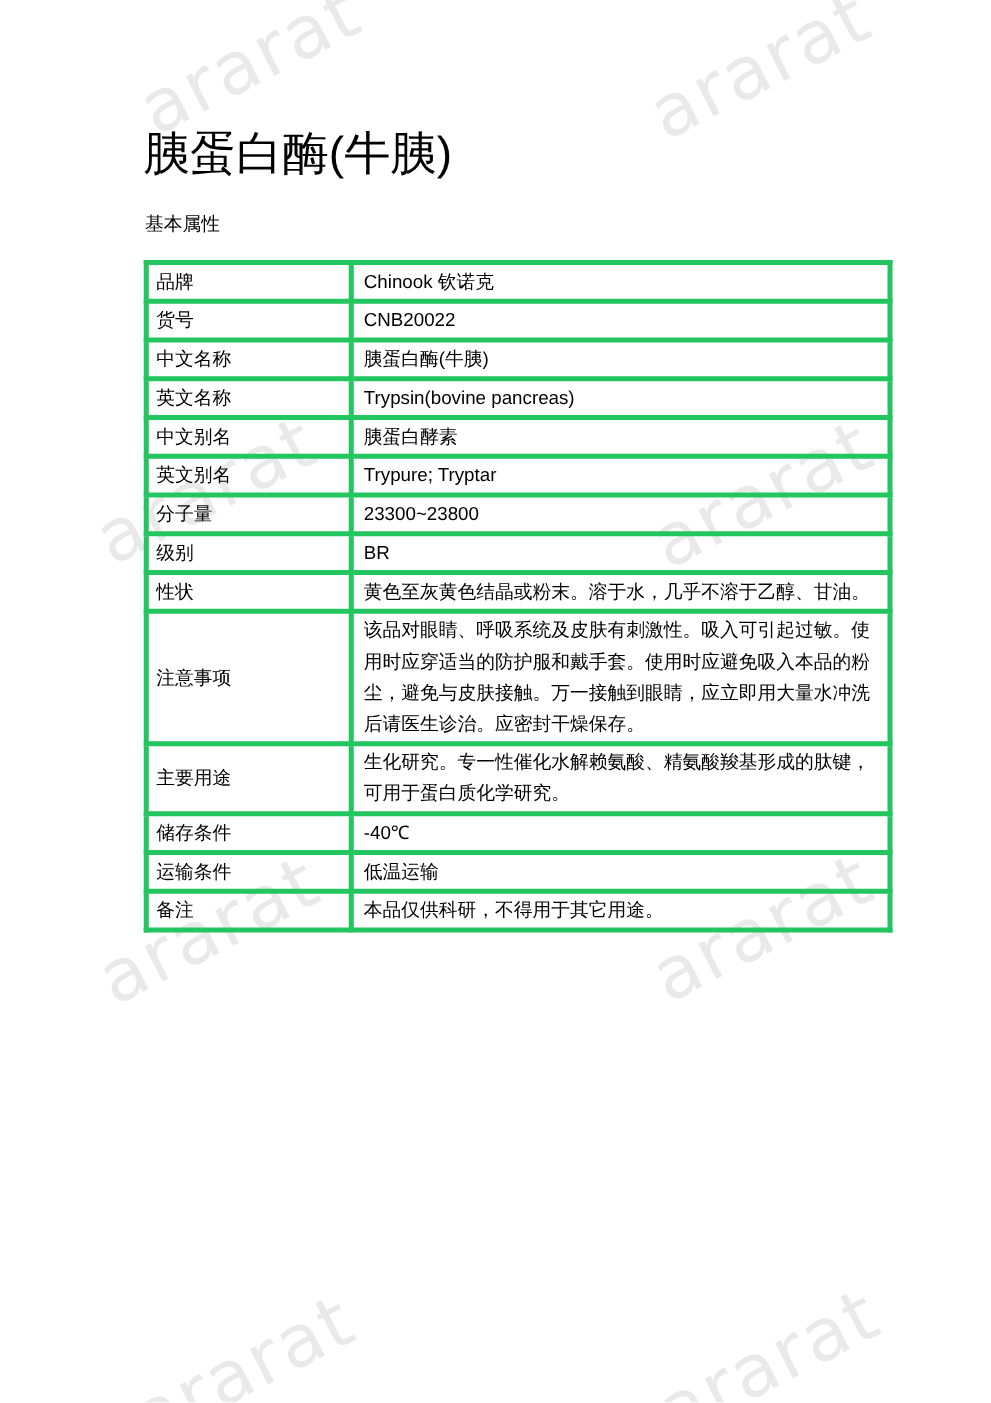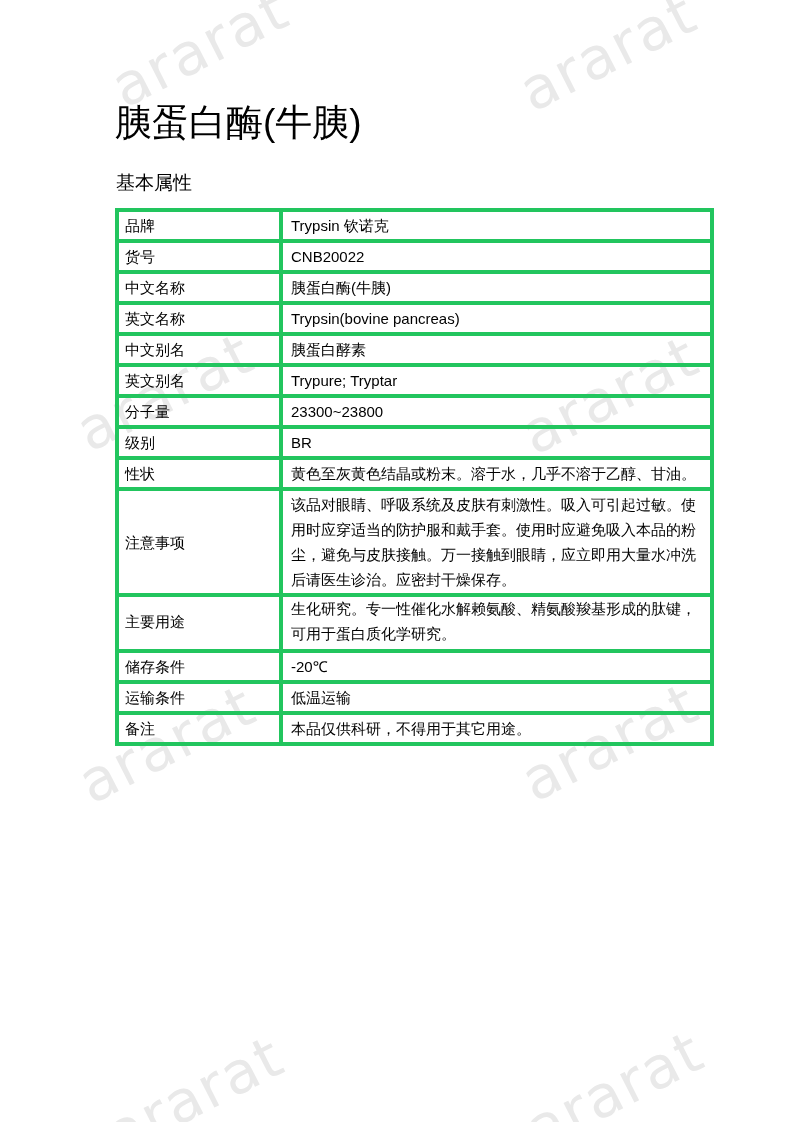--- a/index.html
+++ b/index.html
@@ -45,21 +45,21 @@
     font-size: 37px;
     font-weight: 400;
     color: #000000;
     line-height: 48px;
     z-index: 1;
   }
   .section-heading {
     position: absolute;
     left: 116px;
     top: 170px;
-    font-size: 19px;
+    font-size: 15px;
     color: #000000;
     z-index: 1;
     text-align: center;
   }
 
   
   .props-table {
     position: absolute;
     left: 115px;
     top: 208px;
@@ -104,21 +104,21 @@
   <div class="wm" style="color: rgb(233, 233, 233);">ararat</div>
   <div class="wm" style="color: rgb(233, 233, 233);">ararat</div>
 
   <div class="doc-title">胰蛋白酶(牛胰)</div>
   <div class="section-heading">基本属性</div>
 
   <table class="props-table">
     <tbody>
       <tr>
         <td class="cell-label">品牌</td>
-        <td class="cell-value">Trypsin 钦诺克</td>
+        <td class="cell-value">Chinook 钦诺克</td>
       </tr>
       <tr>
         <td class="cell-label">货号</td>
         <td class="cell-value">CNB20022</td>
       </tr>
       <tr>
         <td class="cell-label">中文名称</td>
         <td class="cell-value">胰蛋白酶(牛胰)</td>
       </tr>
       <tr>
@@ -148,21 +148,21 @@
       <tr class="row-4line">
         <td class="cell-label">注意事项</td>
         <td class="cell-value">该品对眼睛、呼吸系统及皮肤有刺激性。吸入可引起过敏。使用时应穿适当的防护服和戴手套。使用时应避免吸入本品的粉尘，避免与皮肤接触。万一接触到眼睛，应立即用大量水冲洗后请医生诊治。应密封干燥保存。</td>
       </tr>
       <tr class="row-2line">
         <td class="cell-label">主要用途</td>
         <td class="cell-value">生化研究。专一性催化水解赖氨酸、精氨酸羧基形成的肽键，可用于蛋白质化学研究。</td>
       </tr>
       <tr>
         <td class="cell-label">储存条件</td>
-        <td class="cell-value">-20℃</td>
+        <td class="cell-value">-40℃</td>
       </tr>
       <tr>
         <td class="cell-label">运输条件</td>
         <td class="cell-value">低温运输</td>
       </tr>
       <tr>
         <td class="cell-label">备注</td>
         <td class="cell-value">本品仅供科研，不得用于其它用途。</td>
       </tr>
     </tbody>

